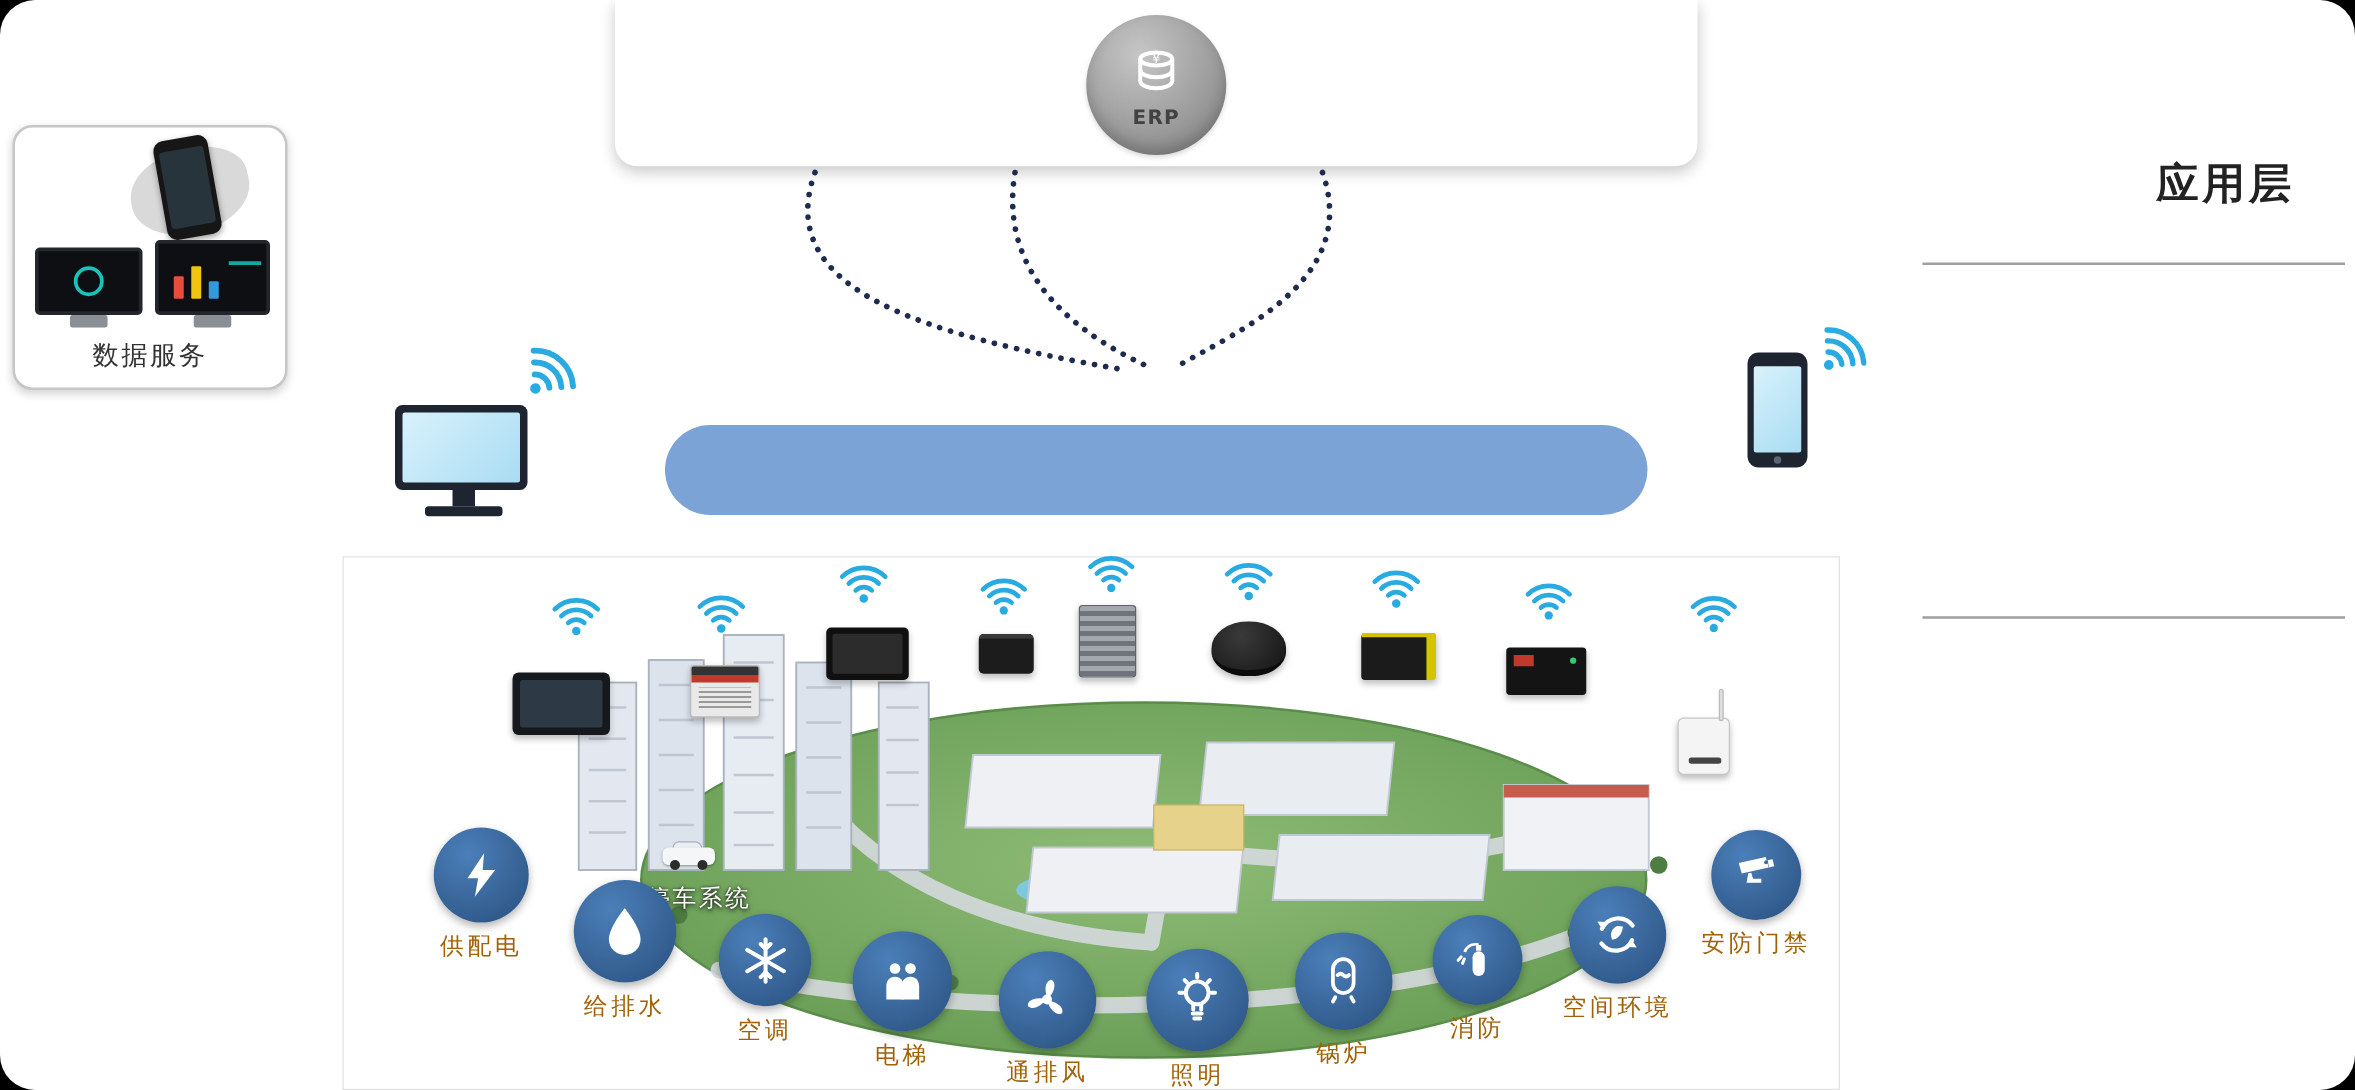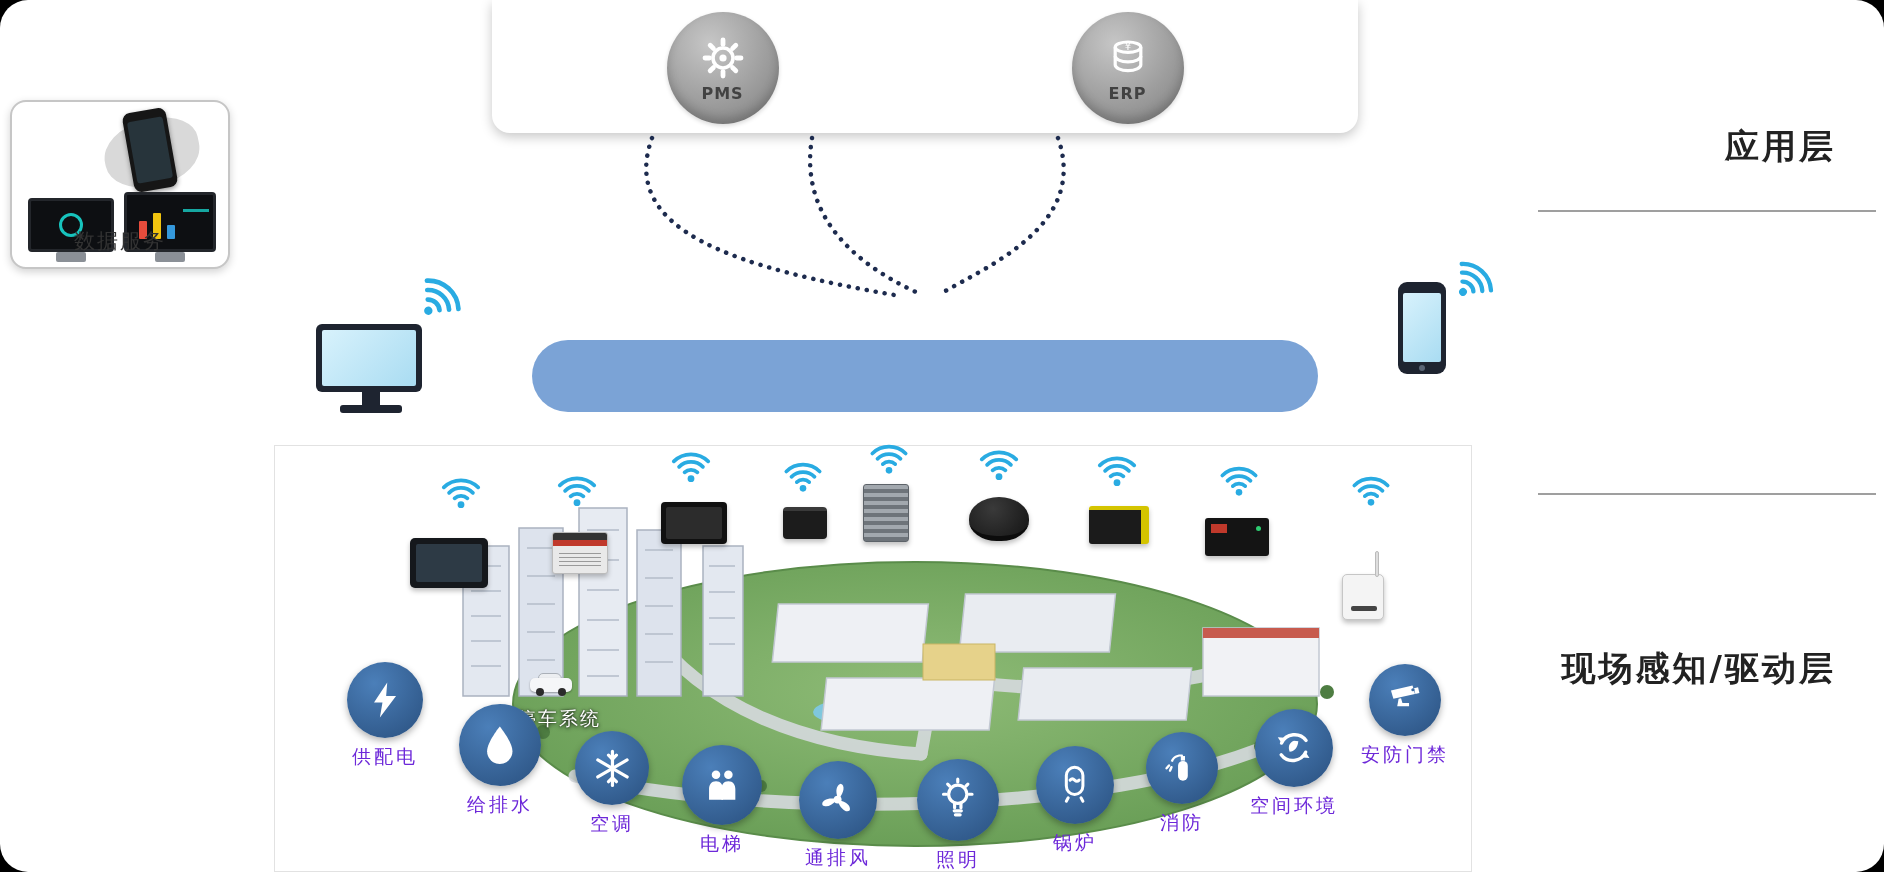--- a/index.html
+++ b/index.html
@@ -102,47 +102,30 @@
   .parking-label{position:absolute;transform:translateX(-50%);color:#fff;font-size:19px;letter-spacing:2px;text-shadow:0 1px 4px rgba(0,0,0,.85),0 0 2px rgba(0,0,0,.7);white-space:nowrap;}
   
   .sys{position:absolute;}
   .sys-circle{
     position:absolute;transform:translate(-50%,-50%);width:var(--d);height:var(--d);border-radius:50%;
     background:radial-gradient(circle at 36% 28%,#4b7fb9,#30598a 80%);
     box-shadow:0 3px 7px rgba(0,0,0,.3);
     display:flex;align-items:center;justify-content:center;
   }
   .sys-circle svg{width:58%;height:58%;}
-  .sys-label{position:absolute;top:var(--lt);transform:translateX(-50%);white-space:nowrap;font-size:19px;letter-spacing:3px;color:#6d28d9;}
+  .sys-label{position:absolute;top:var(--lt);transform:translateX(-50%);white-space:nowrap;font-size:19px;letter-spacing:3px;color:#a16207;}
   
   .connectors{position:absolute;left:0;top:0;pointer-events:none;}
 </style>
 </head>
 <body>
 
 <div class="frame">
 
   <div class="top-apps">
-    <div class="app-circle">
-      <svg viewBox="0 0 24 24">
-        <circle cx="12" cy="12" r="5" fill="none" stroke="#fff" stroke-width="1.8"></circle>
-        <circle cx="12" cy="12" r="1.8" fill="#fff"></circle>
-        <g stroke="#fff" stroke-width="2.4" stroke-linecap="round">
-          <line x1="12" y1="3" x2="12" y2="5.2"></line>
-            <line x1="12" y1="18.8" x2="12" y2="21"></line>
-          <line x1="3" y1="12" x2="5.2" y2="12"></line>
-            <line x1="18.8" y1="12" x2="21" y2="12"></line>
-          <line x1="5.6" y1="5.6" x2="7.2" y2="7.2"></line>
-            <line x1="16.8" y1="16.8" x2="18.4" y2="18.4"></line>
-          <line x1="5.6" y1="18.4" x2="7.2" y2="16.8"></line>
-            <line x1="16.8" y1="7.2" x2="18.4" y2="5.6"></line>
-        </g>
-      </svg>
-      <span class="app-label">PMS</span>
-    </div>
     <div class="app-circle">
       <svg viewBox="0 0 24 24">
         <ellipse cx="12" cy="6.6" rx="6.4" ry="2.6" fill="none" stroke="#fff" stroke-width="1.6"></ellipse>
         <path d="M5.6 6.6 V15.4 C5.6 17 8.4 18.3 12 18.3 C15.6 18.3 18.4 17 18.4 15.4 V6.6" fill="none" stroke="#fff" stroke-width="1.6"></path>
         <path d="M5.6 11 C5.6 12.6 8.4 13.9 12 13.9 C15.6 13.9 18.4 12.6 18.4 11" fill="none" stroke="#fff" stroke-width="1.6"></path>
         <text x="12" y="8.1" font-size="5" fill="#fff" text-anchor="middle">¥</text>
       </svg>
       <span class="app-label">ERP</span>
     </div>
   </div>
@@ -151,23 +134,22 @@
     <g fill="none" stroke="#1d2b4e" stroke-width="4.5" stroke-linecap="round" stroke-dasharray="0.1 9">
       <path d="M 652 138 C 618 232, 738 268, 900 296"></path>
       <path d="M 812 138 C 800 210, 846 260, 918 293"></path>
       <path d="M 1058 138 C 1088 224, 992 264, 940 294"></path>
     </g>
   </svg>
 
   <div class="layer-label" style="top:124px">应用层</div>
   <div class="layer-divider" style="top:210px"></div>
   <div class="layer-divider" style="top:493px"></div>
-  <div class="layer-label" style="top:646px">现场感知/驱动层</div>
-
-  <div class="left-panel" style="top:100px;height:169px">
+
+  <div class="left-panel" style="top:100px;height:212px">
     <div class="p1-hand"></div>
     <div class="p1-phone">
         <div class="p1-phone-screen"></div>
       </div>
     <div class="p1-mon p1-mon-left">
       <span class="p1-ring"></span>
       <span class="p1-stand"></span>
     </div>
     <div class="p1-mon p1-mon-right">
       <span class="p1-bar r"></span>

